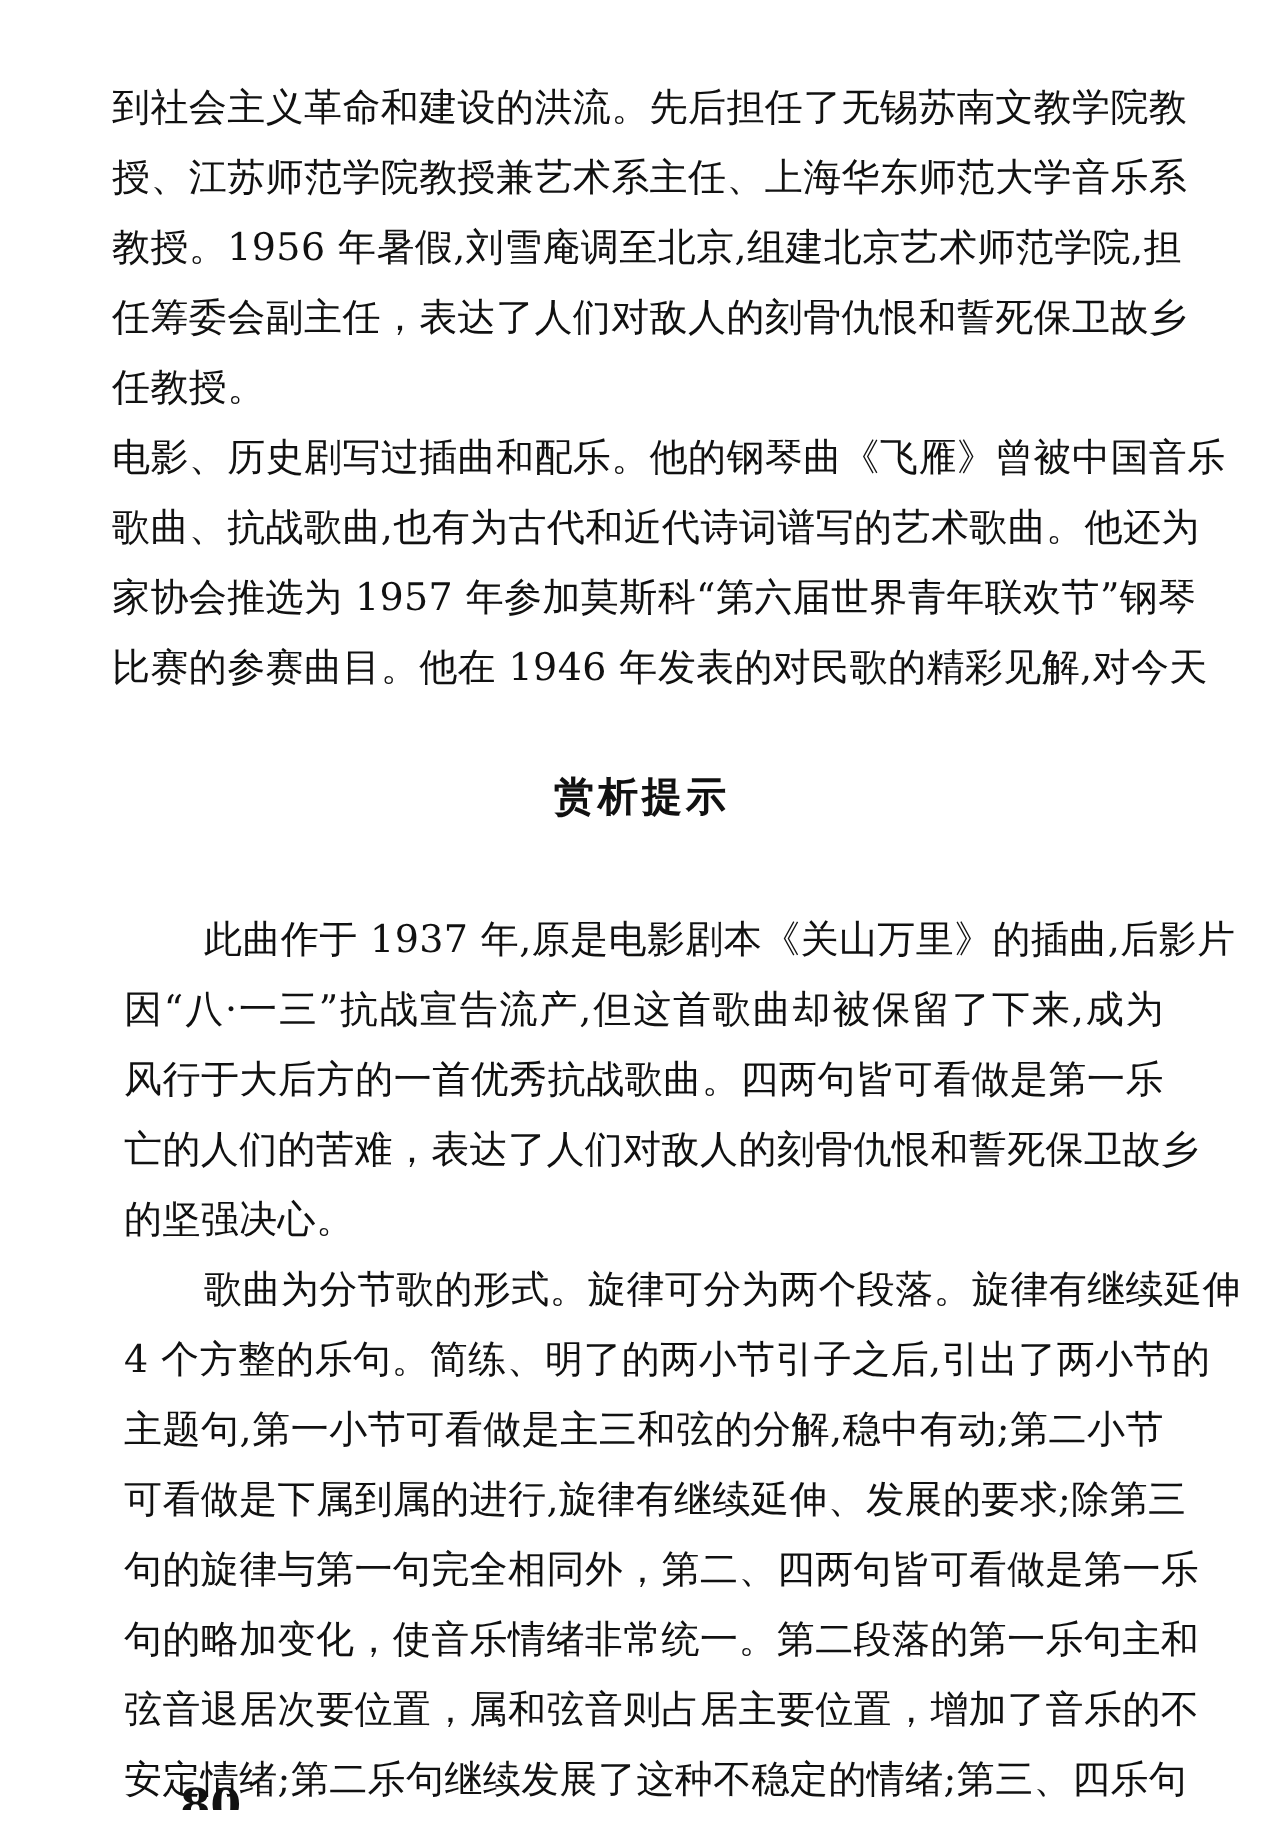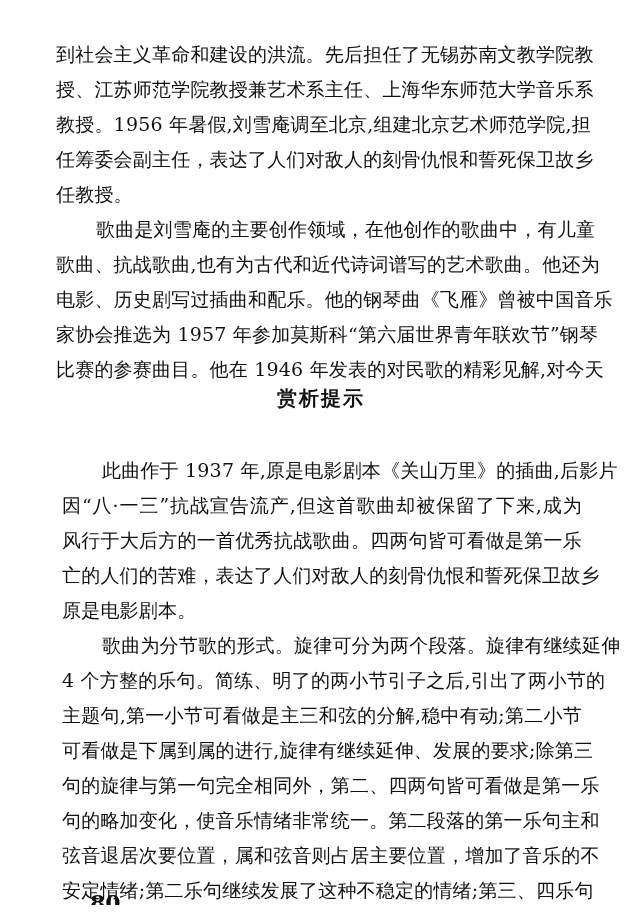--- a/index.html
+++ b/index.html
@@ -76,37 +76,36 @@
 
   <div class="block" id="block-1">
     <p>
       <span class="line">到社会主义革命和建设的洪流。先后担任了无锡苏南文教学院教</span>
       <span class="line">授、江苏师范学院教授兼艺术系主任、上海华东师范大学音乐系</span>
       <span class="line">教授。1956 年暑假,刘雪庵调至北京,组建北京艺术师范学院,担</span>
       <span class="line">任筹委会副主任，表达了人们对敌人的刻骨仇恨和誓死保卫故乡</span>
       <span class="line last">任教授。</span>
     </p>
     <p>
-      <span class="line indent">歌曲是刘雪庵的主要创作领域，在他创作的歌曲中，有儿童</span>
+      <span class="line">电影、历史剧写过插曲和配乐。他的钢琴曲《飞雁》曾被中国音乐</span>
       <span class="line">歌曲、抗战歌曲,也有为古代和近代诗词谱写的艺术歌曲。他还为</span>
-      <span class="line">电影、历史剧写过插曲和配乐。他的钢琴曲《飞雁》曾被中国音乐</span>
       <span class="line">家协会推选为 1957 年参加莫斯科“第六届世界青年联欢节”钢琴</span>
       <span class="line">比赛的参赛曲目。他在 1946 年发表的对民歌的精彩见解,对今天</span>
     </p>
   </div>
 
   <h2 class="heading" style="margin:0;">赏析提示</h2>
 
   <div class="block" id="block-2">
     <p>
       <span class="line indent">此曲作于 1937 年,原是电影剧本《关山万里》的插曲,后影片</span>
       <span class="line">因“八·一三”抗战宣告流产,但这首歌曲却被保留了下来,成为</span>
       <span class="line">风行于大后方的一首优秀抗战歌曲。四两句皆可看做是第一乐</span>
       <span class="line">亡的人们的苦难，表达了人们对敌人的刻骨仇恨和誓死保卫故乡</span>
-      <span class="line last">原是电影剧本。</span>
+      <span class="line last">的坚强决心。</span>
     </p>
     <p>
       <span class="line indent">歌曲为分节歌的形式。旋律可分为两个段落。旋律有继续延伸</span>
       <span class="line">4 个方整的乐句。简练、明了的两小节引子之后,引出了两小节的</span>
       <span class="line">主题句,第一小节可看做是主三和弦的分解,稳中有动;第二小节</span>
       <span class="line">可看做是下属到属的进行,旋律有继续延伸、发展的要求;除第三</span>
       <span class="line">句的旋律与第一句完全相同外，第二、四两句皆可看做是第一乐</span>
       <span class="line">句的略加变化，使音乐情绪非常统一。第二段落的第一乐句主和</span>
       <span class="line">弦音退居次要位置，属和弦音则占居主要位置，增加了音乐的不</span>
       <span class="line">安定情绪;第二乐句继续发展了这种不稳定的情绪;第三、四乐句</span>

